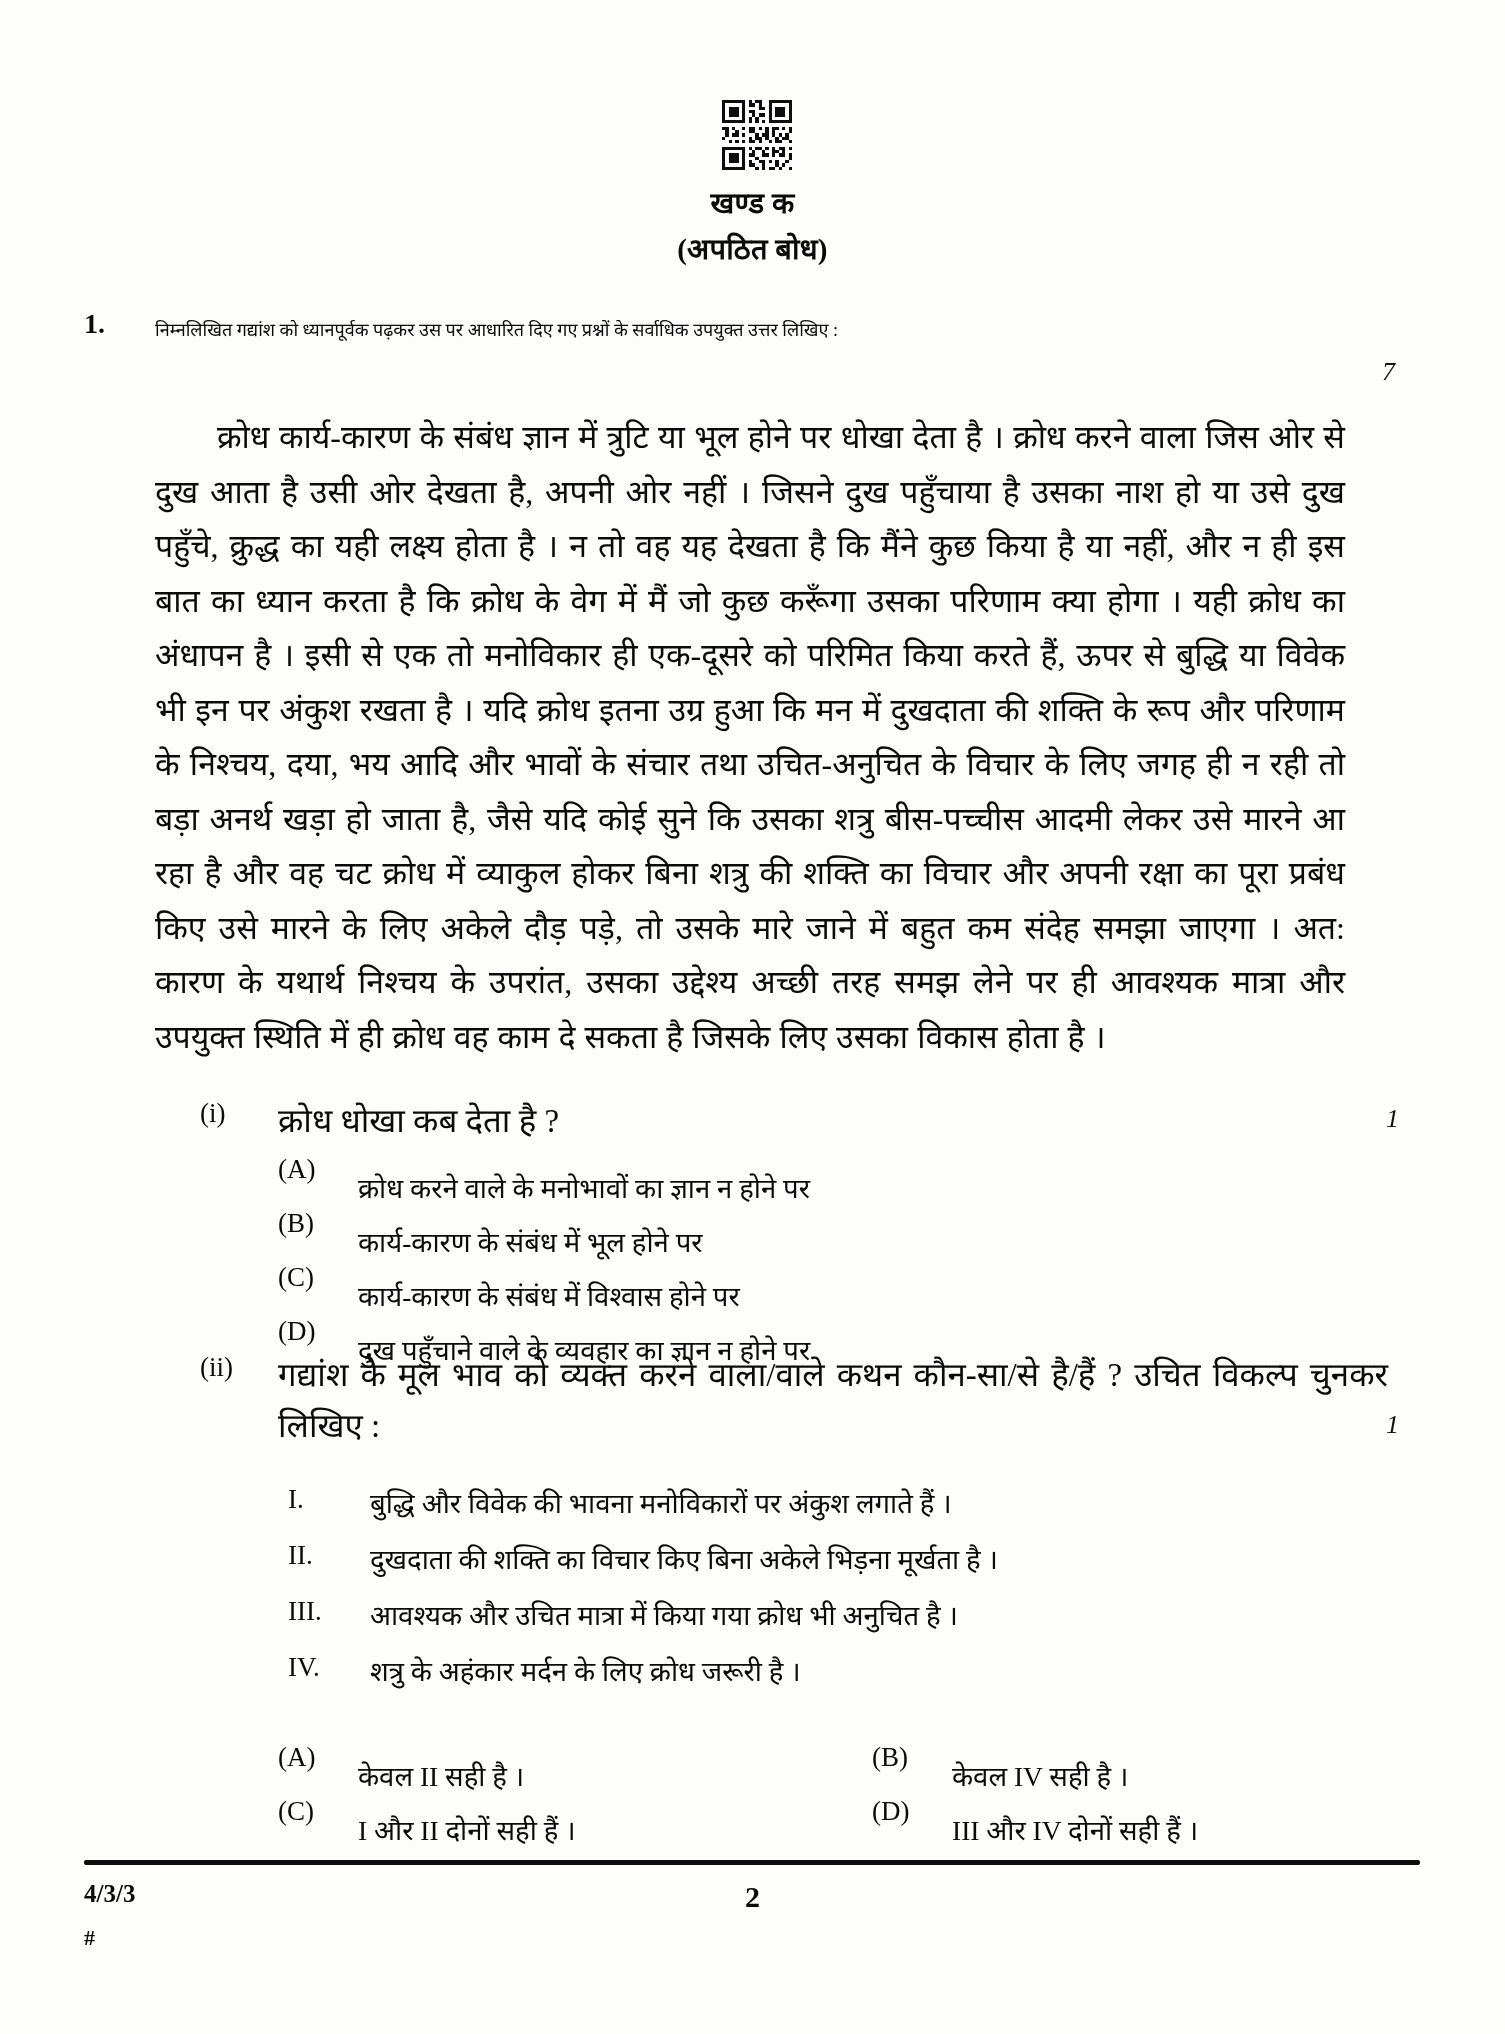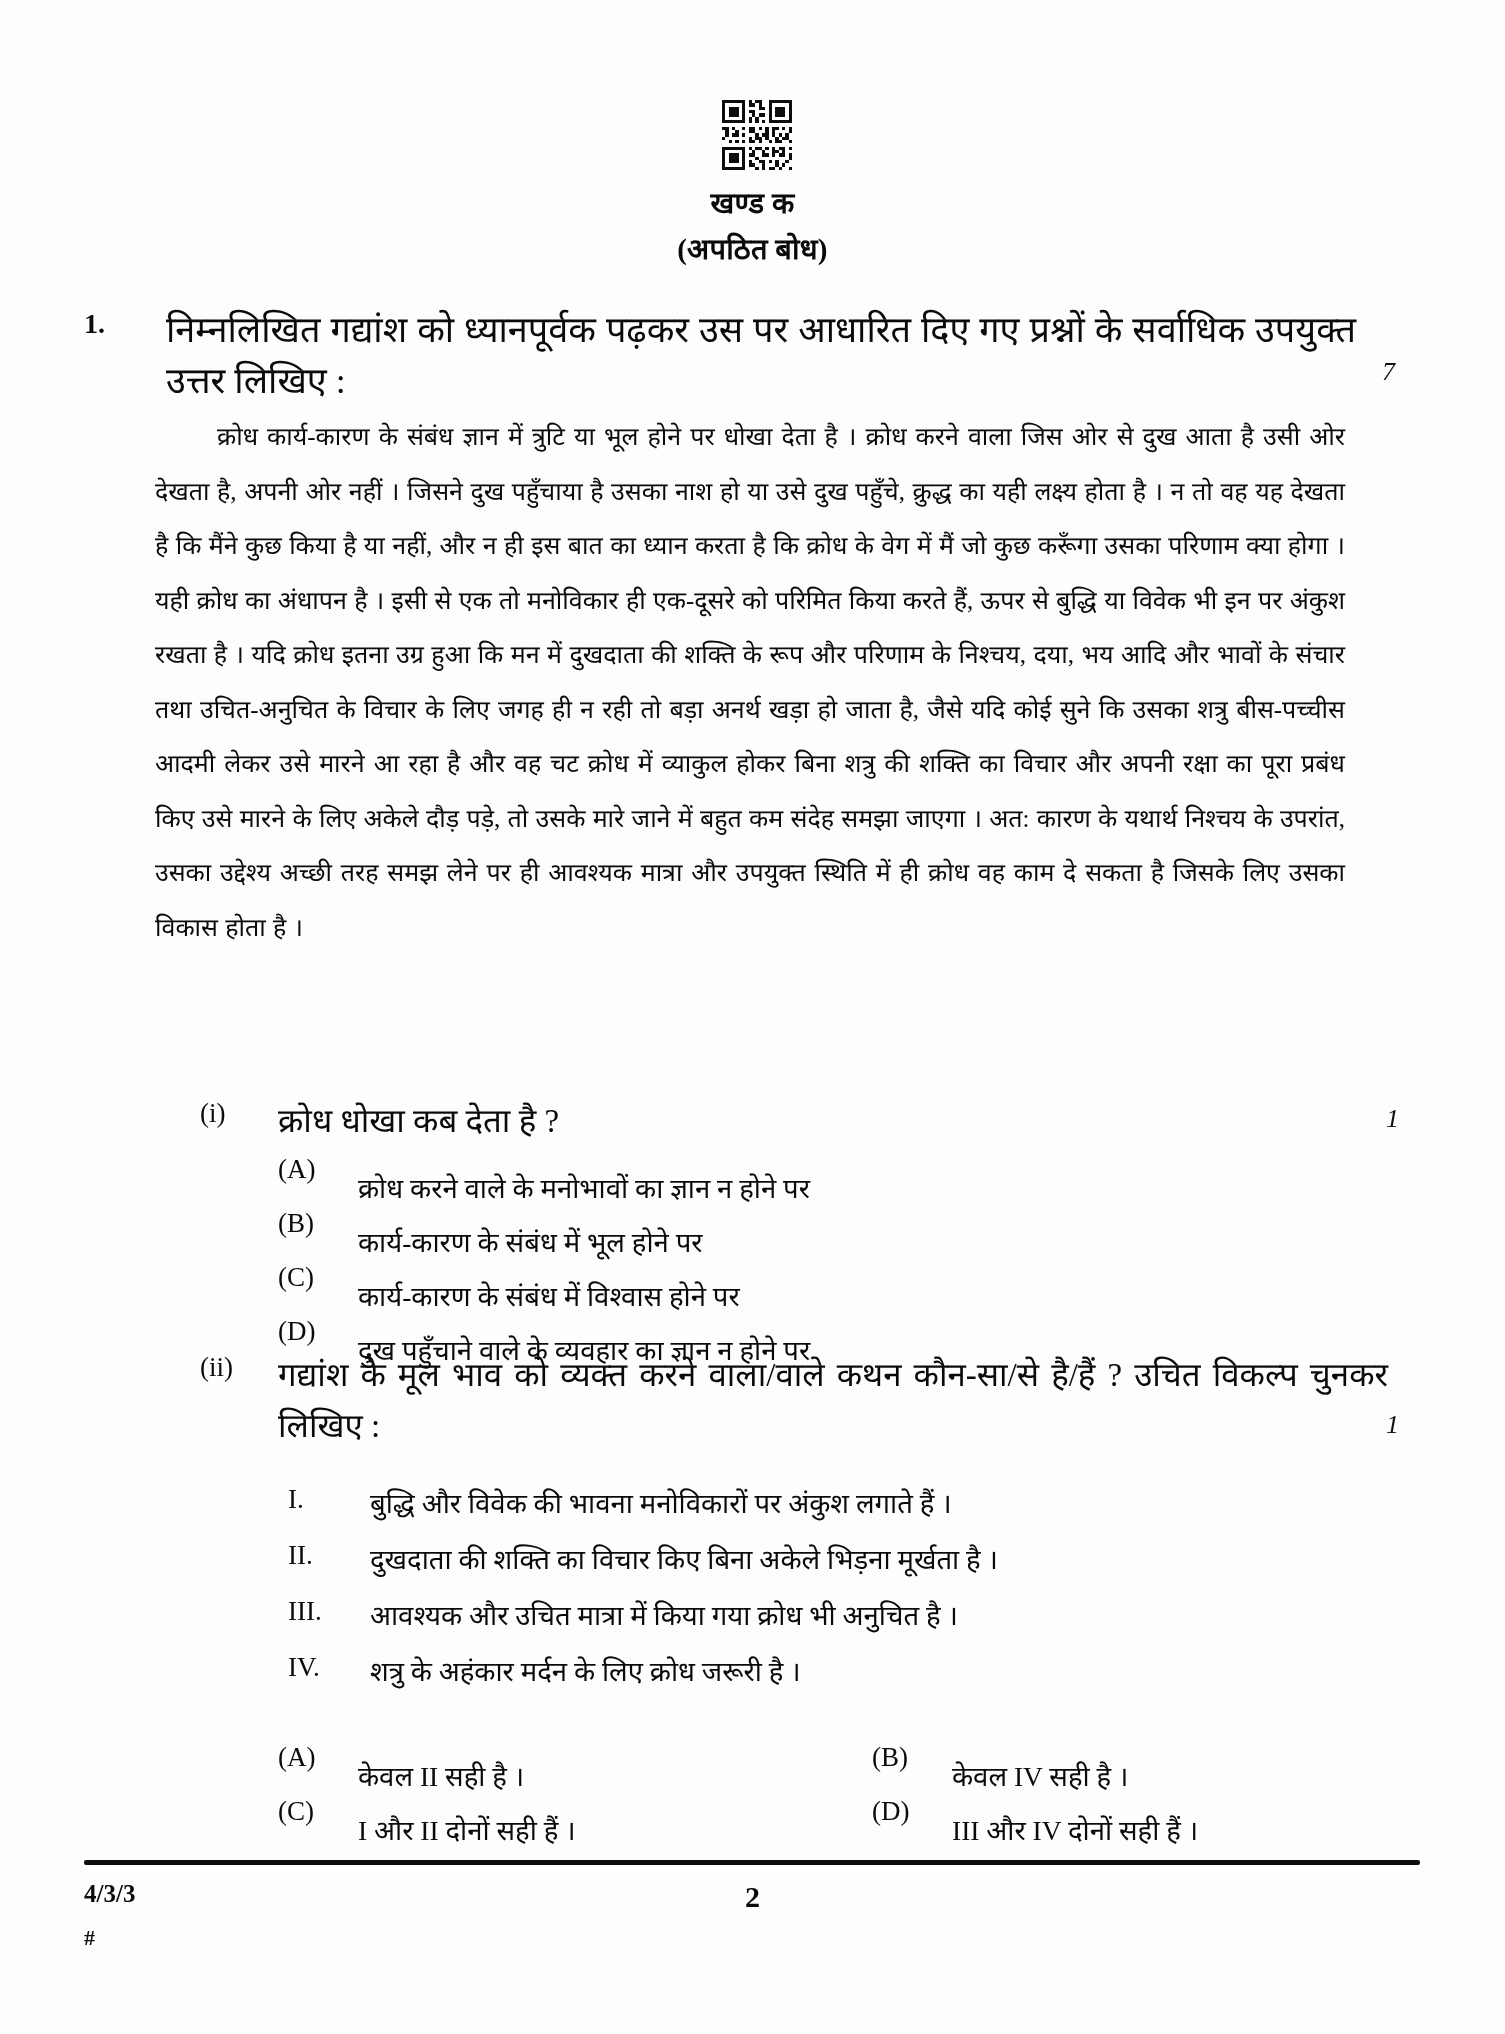--- a/index.html
+++ b/index.html
@@ -45,45 +45,45 @@
   
   .q-number {
     position: absolute;
     left: 84px;
     top: 308px;
     font-size: 28px;
     font-weight: bold;
   }
   .q-stem {
     position: absolute;
-    left: 166px;
+    left: 155px;
     top: 305px;
     width: 1190px;
-    font-size: 36px;
+    font-size: 18px;
     line-height: 51px;
     text-align: justify;
     text-justify: inter-word;
   }
   .marks {
     position: absolute;
     font-style: italic;
     font-size: 26px;
     color: #111;
   }
   .marks-7   { left: 1382px; top: 357px; }
   .marks-i   { left: 1386px; top: 1104px; }
   .marks-ii  { left: 1386px; top: 1410px; }
 
   
   .passage {
     position: absolute;
     left: 155px;
     top: 410px;
     width: 1190px;
-    font-size: 25px;
+    font-size: 32px;
     line-height: 54.5px;
     text-align: justify;
     text-justify: inter-word;
     text-indent: 62px;
     word-spacing: 1px;
   }
 
   
   .subq {
     position: absolute;

